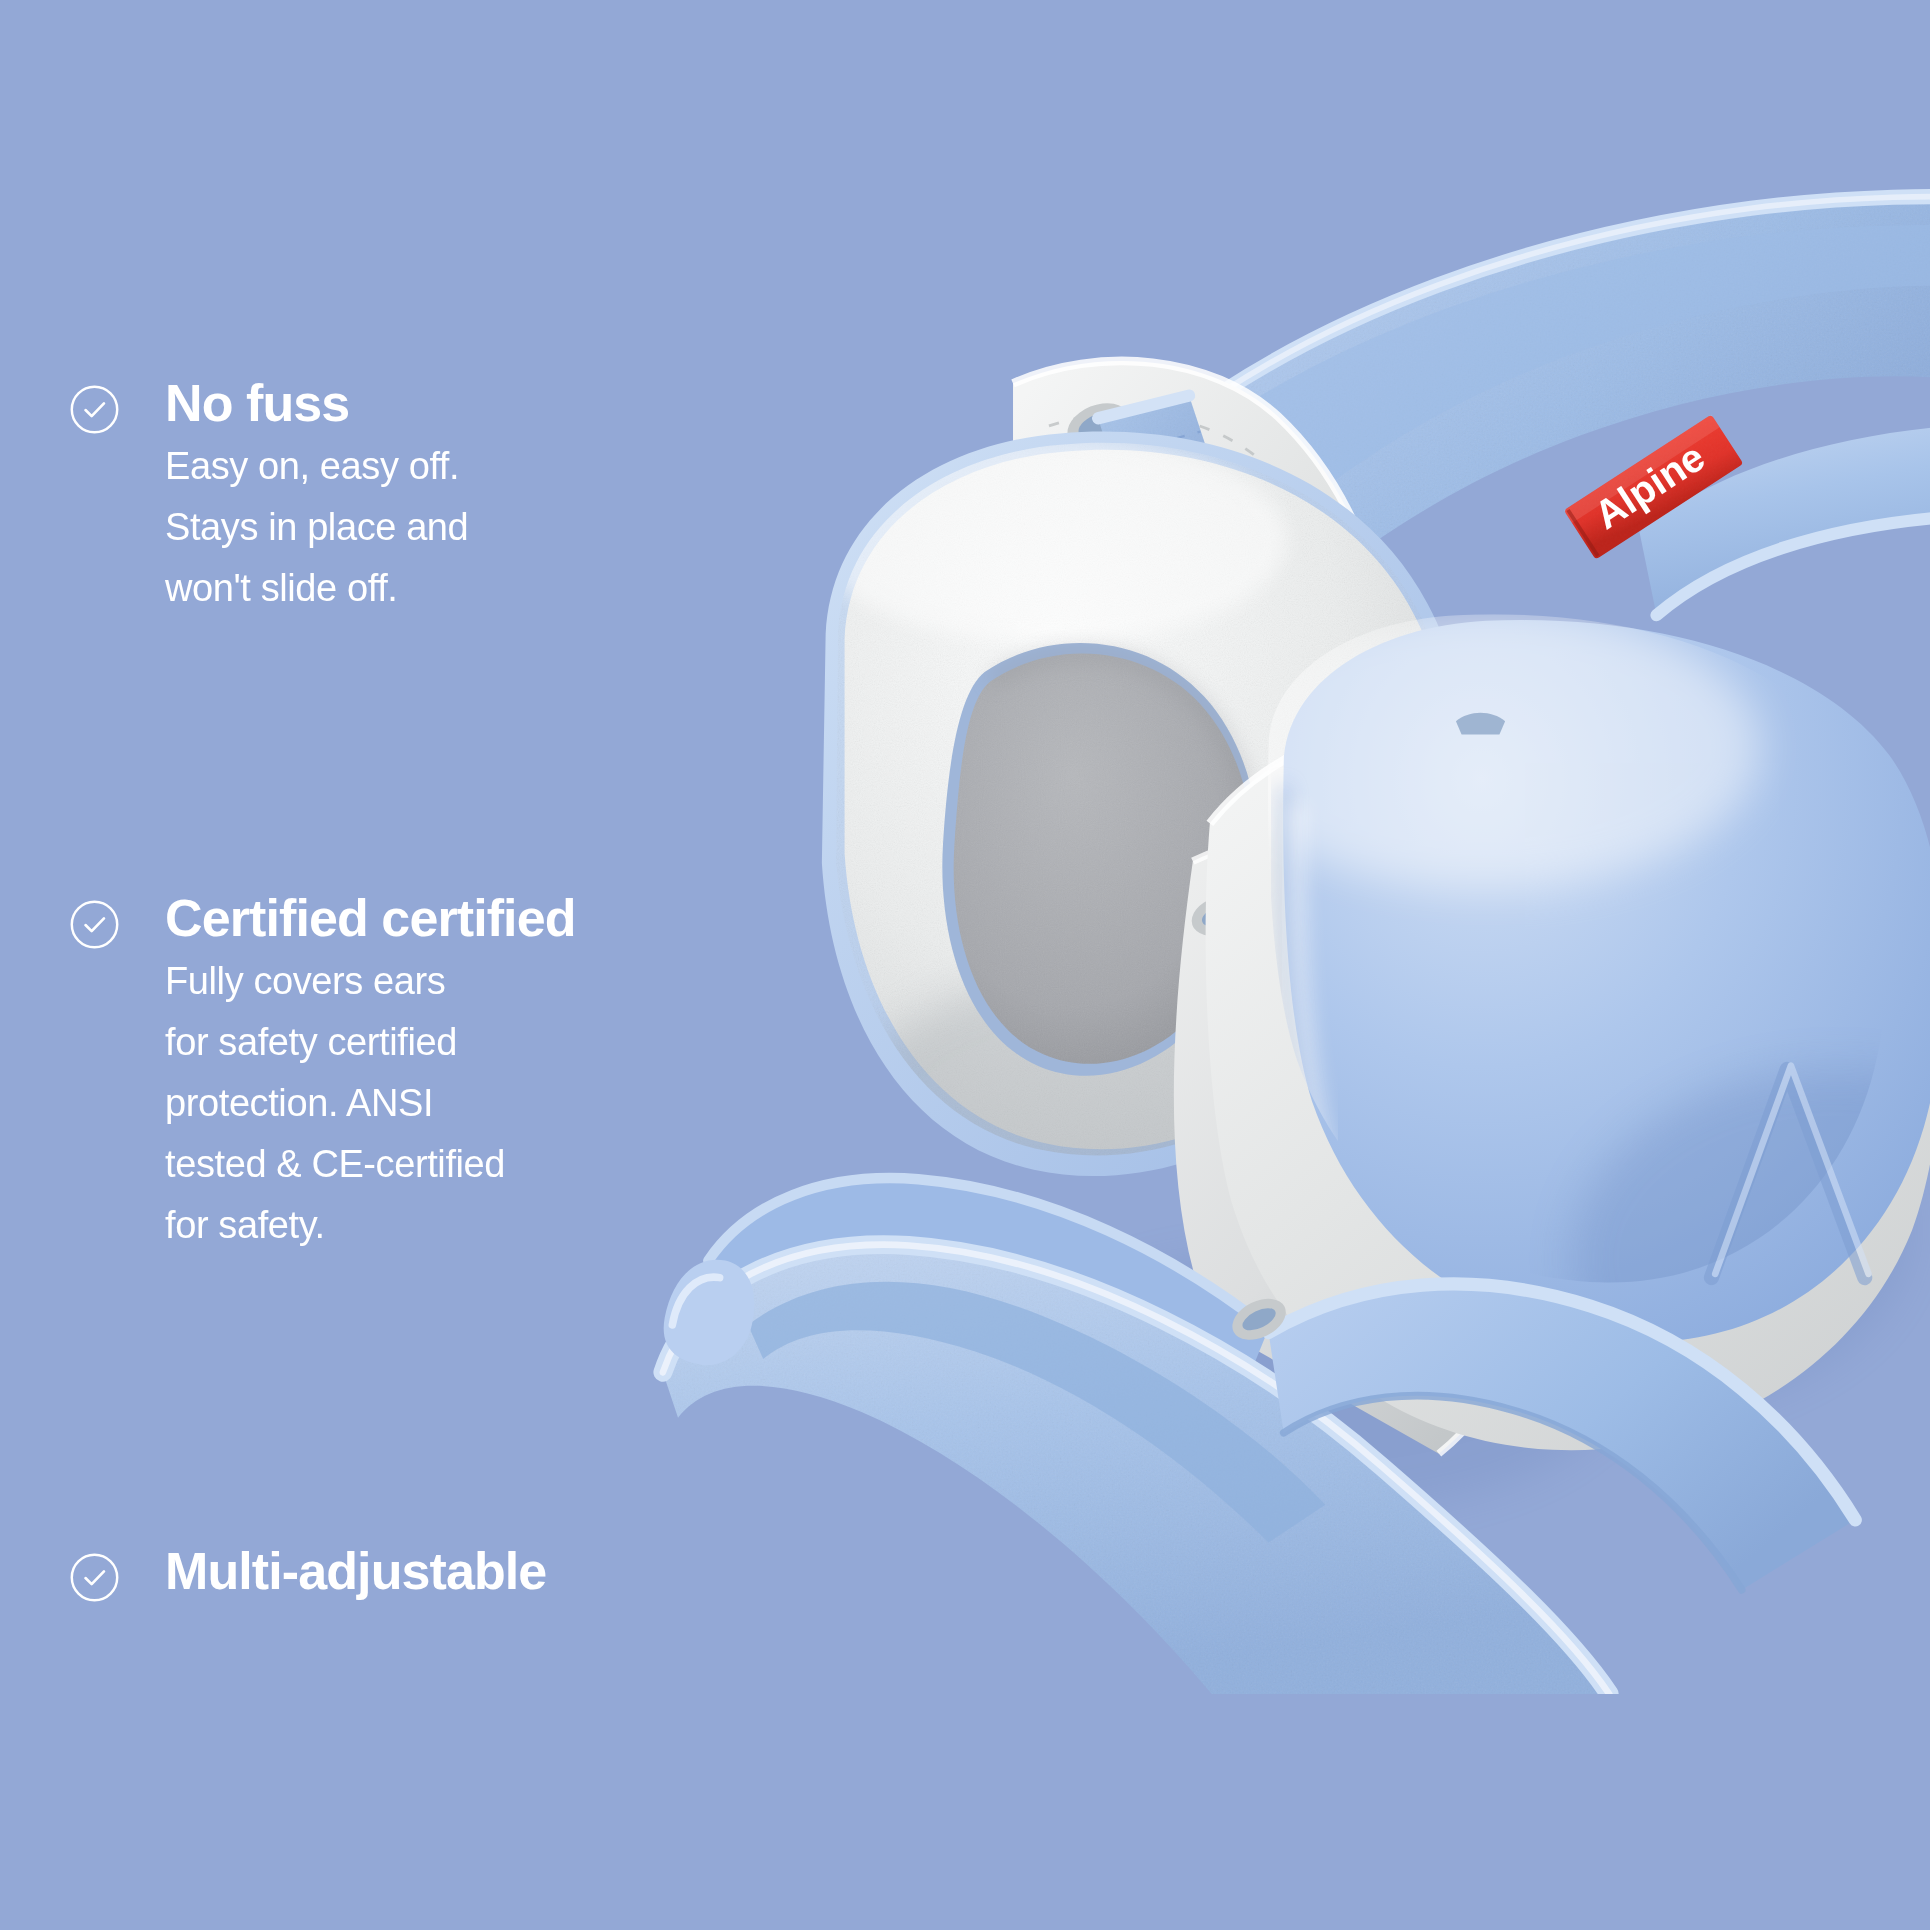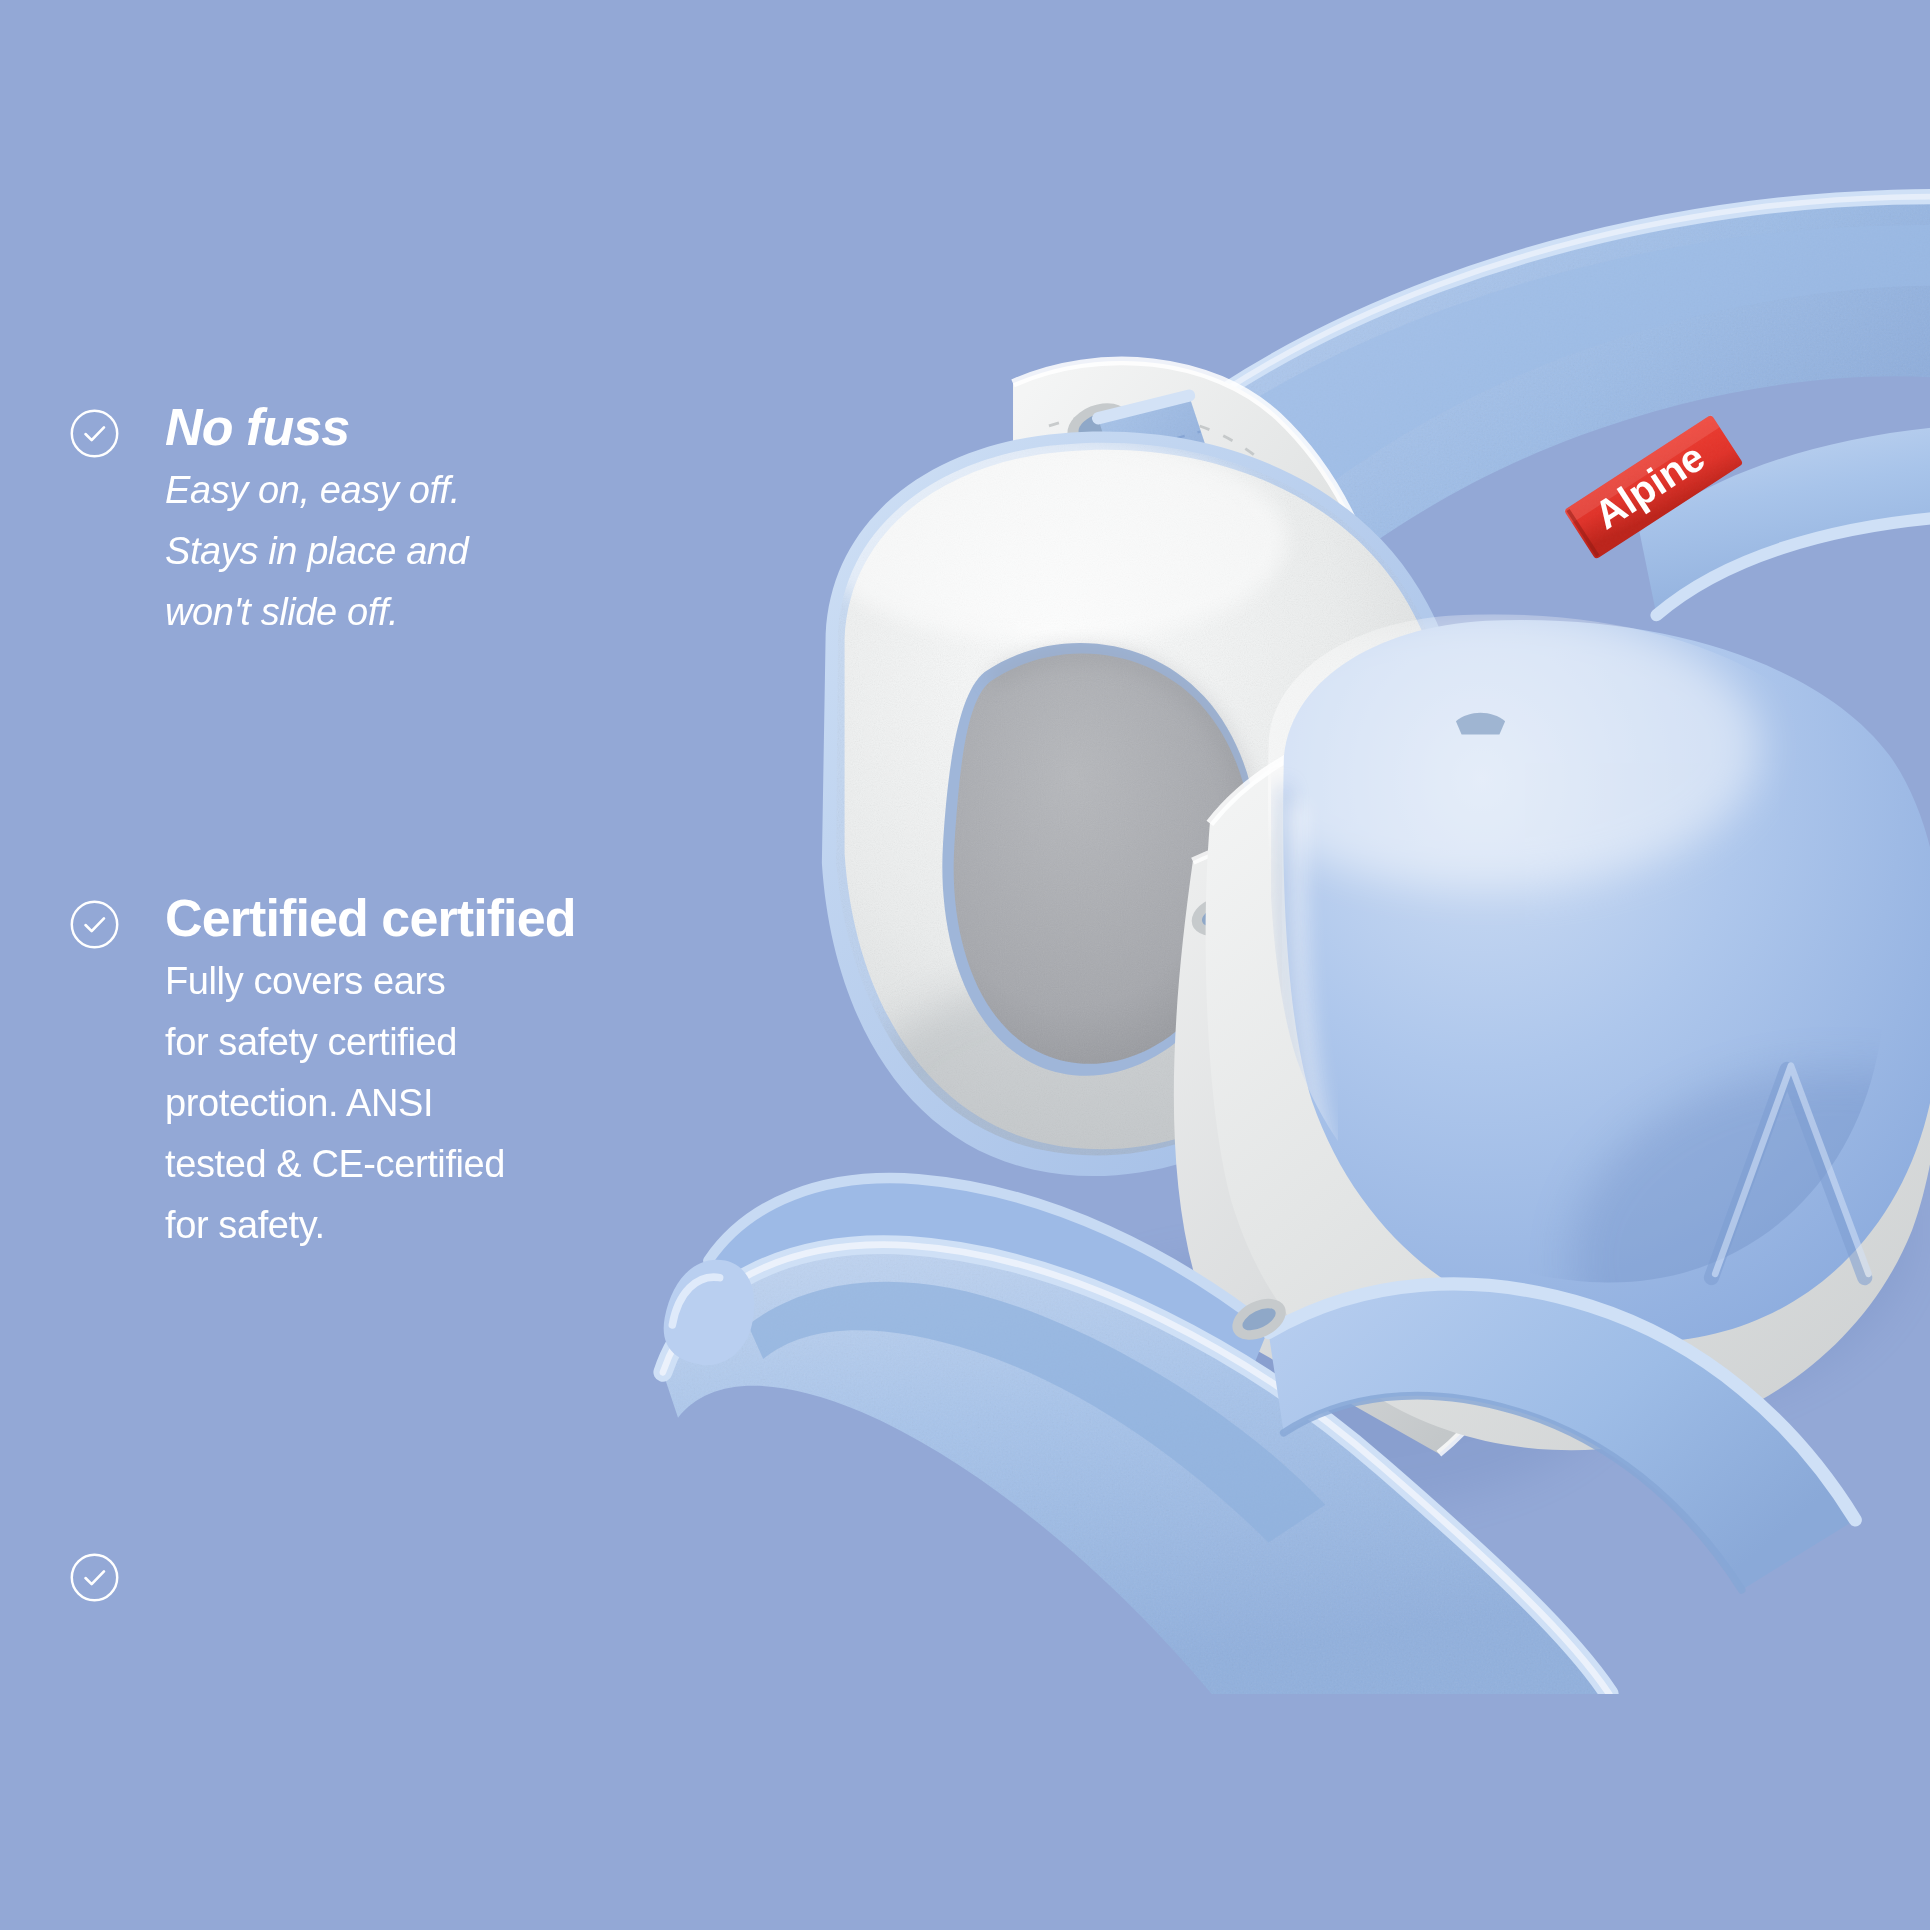--- a/index.html
+++ b/index.html
@@ -6,21 +6,21 @@
   body{
     width:1931px;height:1931px;overflow:hidden;
     font-family:"Liberation Sans","DejaVu Sans",sans-serif;
     background:#93a8d6;
   }
   .stage{position:relative;width:1931px;height:1931px;background:#93a8d6;overflow:hidden;}
 
   
   .features{position:absolute;left:0;top:0;width:833px;height:1931px;}
   .feature{position:absolute;left:68px;display:flex;align-items:flex-start;}
-  .feature.f0{top:399px;font-style:italic;}
+  .feature.f0{top:375px;}
   .feature.f1{top:890px;}
   .feature.f2{top:1543px;}
 
   .check-icon{width:53px;height:53px;flex:0 0 53px;margin-top:7.6px;}
   .check-icon svg{display:block;width:53px;height:53px;}
 
   .ftext{margin-left:44px;}
   .fhead{
     font-size:52px;line-height:57px;font-weight:700;color:#ffffff;
     letter-spacing:-0.9px;white-space:nowrap;margin:0 0 3.8px 0;
@@ -74,20 +74,21 @@
     </div>
 
     <div class="feature f2">
       <span class="check-icon">
         <svg viewBox="0 0 56 56">
           <circle cx="28" cy="28" r="24" fill="none" stroke="#ffffff" stroke-width="2.6"></circle>
           <path d="M18.5 28.6 L25 35 L38 21.5" fill="none" stroke="#ffffff" stroke-width="2.8" stroke-linecap="round" stroke-linejoin="round"></path>
         </svg>
       </span>
       <div class="ftext">
+        <p class="fhead">Multi-adjustable</p>
       </div>
     </div>
 
   </div>
 
   <div class="product">
     <svg viewBox="0 0 1420 1640" xmlns="http://www.w3.org/2000/svg">
       <defs>
 
         <linearGradient id="gStrap" x1="0" y1="0" x2="0.3" y2="1">

